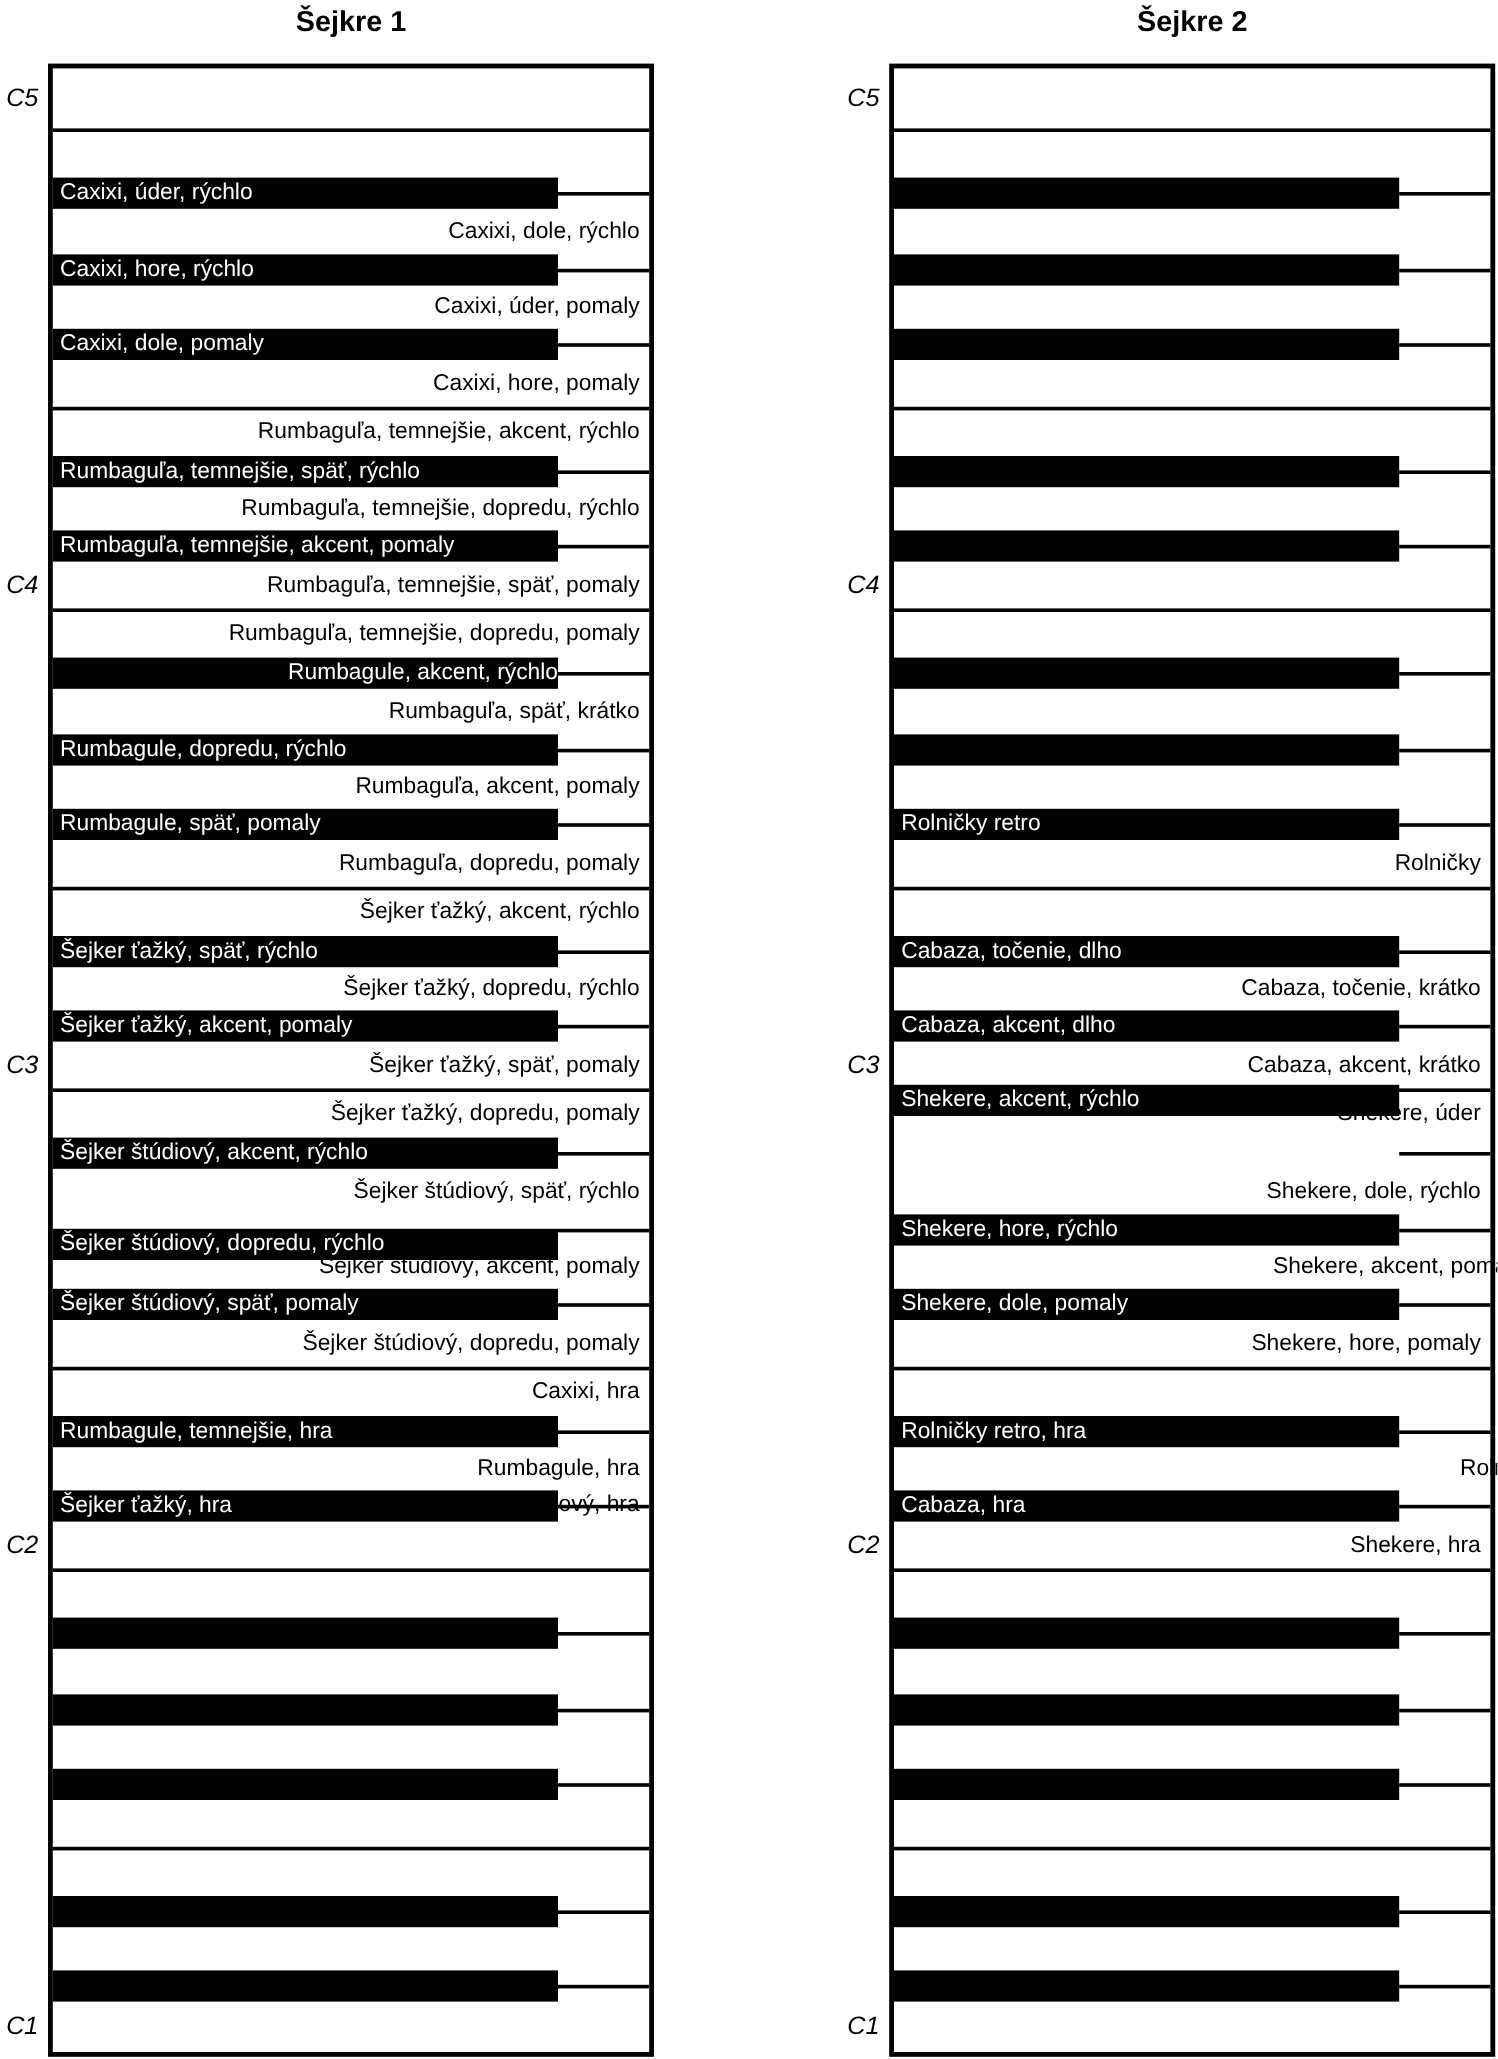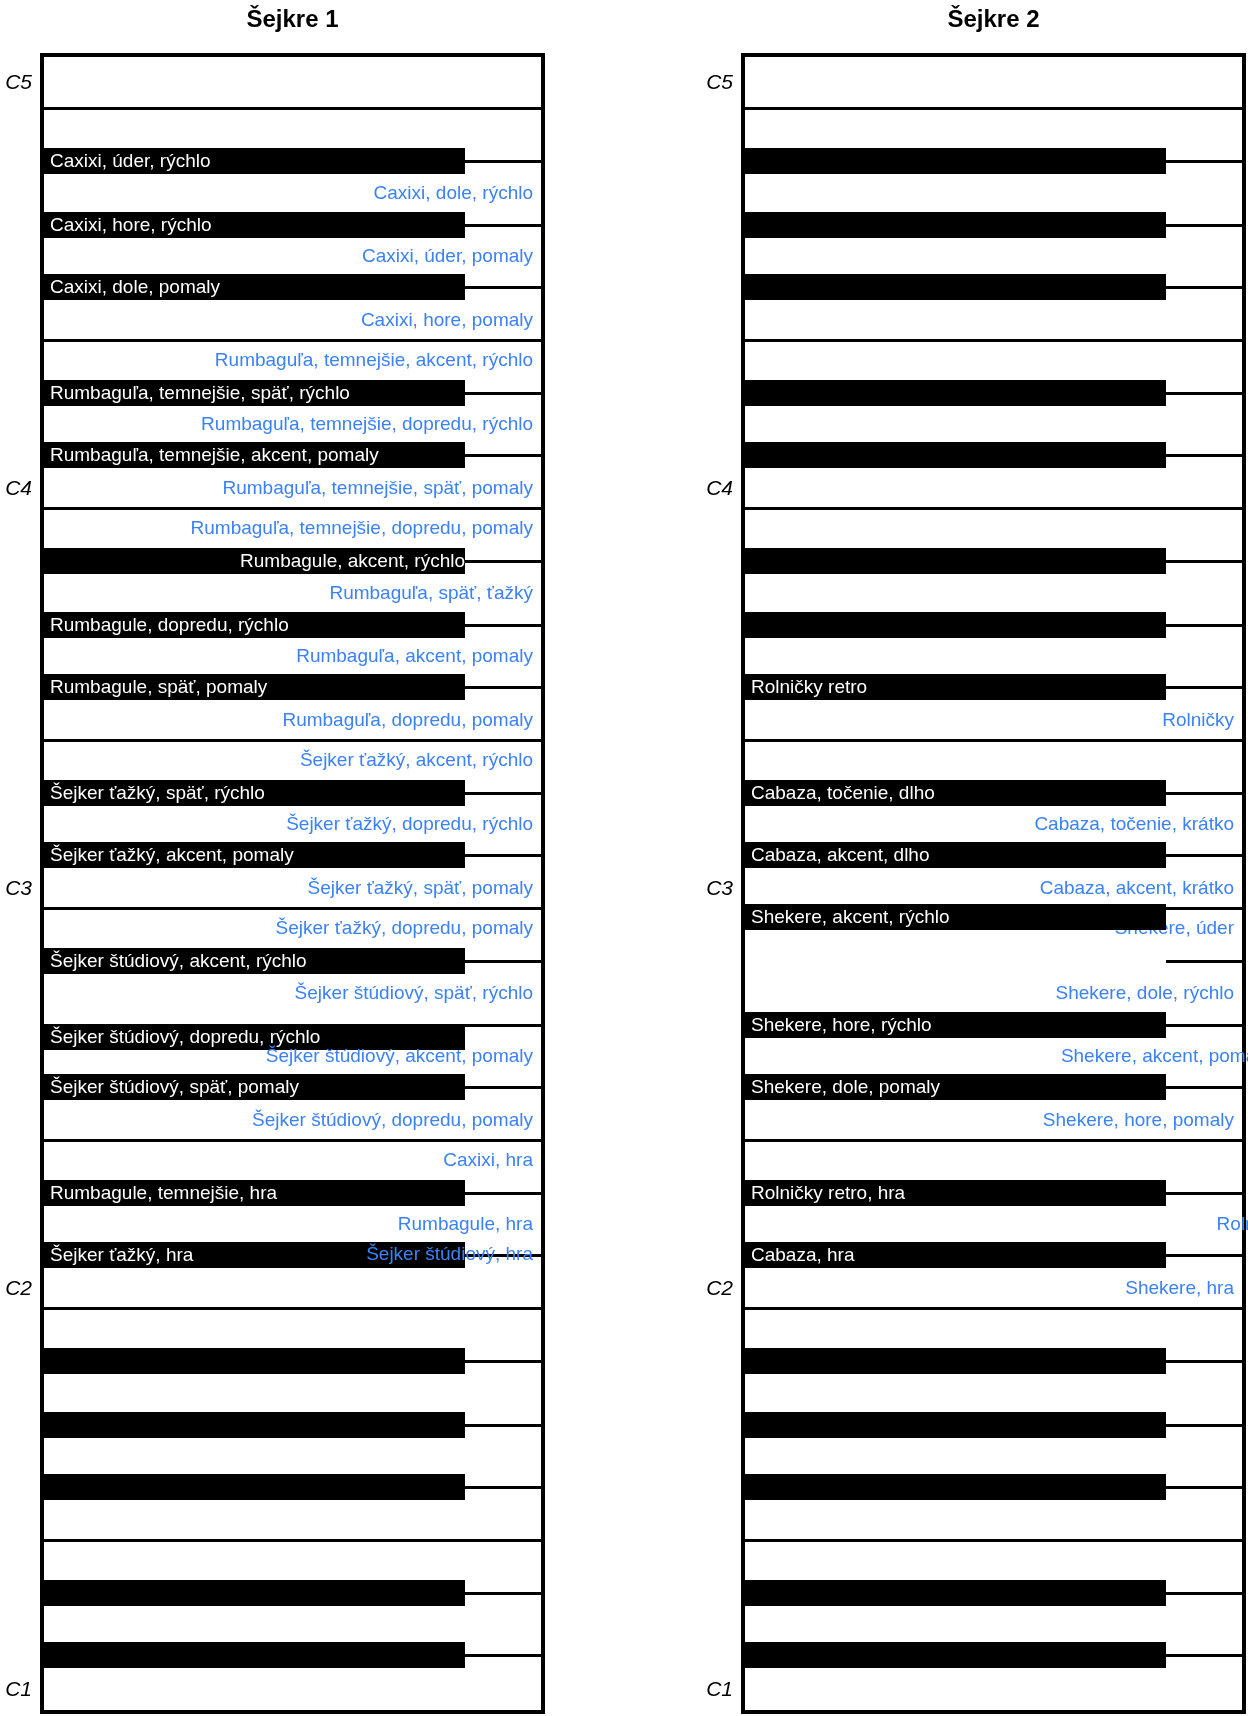--- a/index.html
+++ b/index.html
@@ -21,21 +21,21 @@
   .black-key{
     position:absolute;left:0;background:#000;display:flex;align-items:center;
   }
   .black-key .key-label{
     color:#fff;font-size:19px;padding-left:6px;white-space:nowrap;
   }
   .white-key{
     position:absolute;left:0;display:flex;align-items:center;justify-content:flex-end;
   }
   .white-key .key-label{
-    color:#3b82f6;font-size:19px;padding-right:8px;white-space:nowrap;
+    color:#000000;font-size:19px;padding-right:8px;white-space:nowrap;
   }
   .octave-label{
     position:absolute;width:102px;height:28px;line-height:28px;
     text-align:right;font-style:italic;font-size:21px;color:#000;
   }
 </style>
 </head>
 <body>
 
 <div class="canvas">
@@ -94,21 +94,21 @@
         <span class="key-label">Rumbaguľa, temnejšie, späť, pomaly</span>
       </div>
       <div class="white-key" style="top: 451px; width: 497px; height: 40px;">
         <span class="key-label">Rumbaguľa, temnejšie, dopredu, pomaly</span>
       </div>
       <div class="black-key" style="top: 491px; width: 421px; height: 26px; justify-content: flex-end;">
         <span class="key-label">Rumbagule, akcent, rýchlo</span>
       </div>
       <div class="sline" style="top: 503px; left: 421px; width: 76px;"></div>
       <div class="white-key" style="top: 517px; width: 497px; height: 38px;">
-        <span class="key-label">Rumbaguľa, späť, ťažký</span>
+        <span class="key-label">Rumbaguľa, späť, krátko</span>
       </div>
       <div class="black-key" style="top: 555px; width: 421px; height: 26px;">
         <span class="key-label">Rumbagule, dopredu, rýchlo</span>
       </div>
       <div class="sline" style="top: 567px; left: 421px; width: 76px;"></div>
       <div class="white-key" style="top: 581px; width: 497px; height: 36px;">
         <span class="key-label">Rumbaguľa, akcent, pomaly</span>
       </div>
       <div class="black-key" style="top: 617px; width: 421px; height: 26px;">
         <span class="key-label">Rumbagule, späť, pomaly</span>

